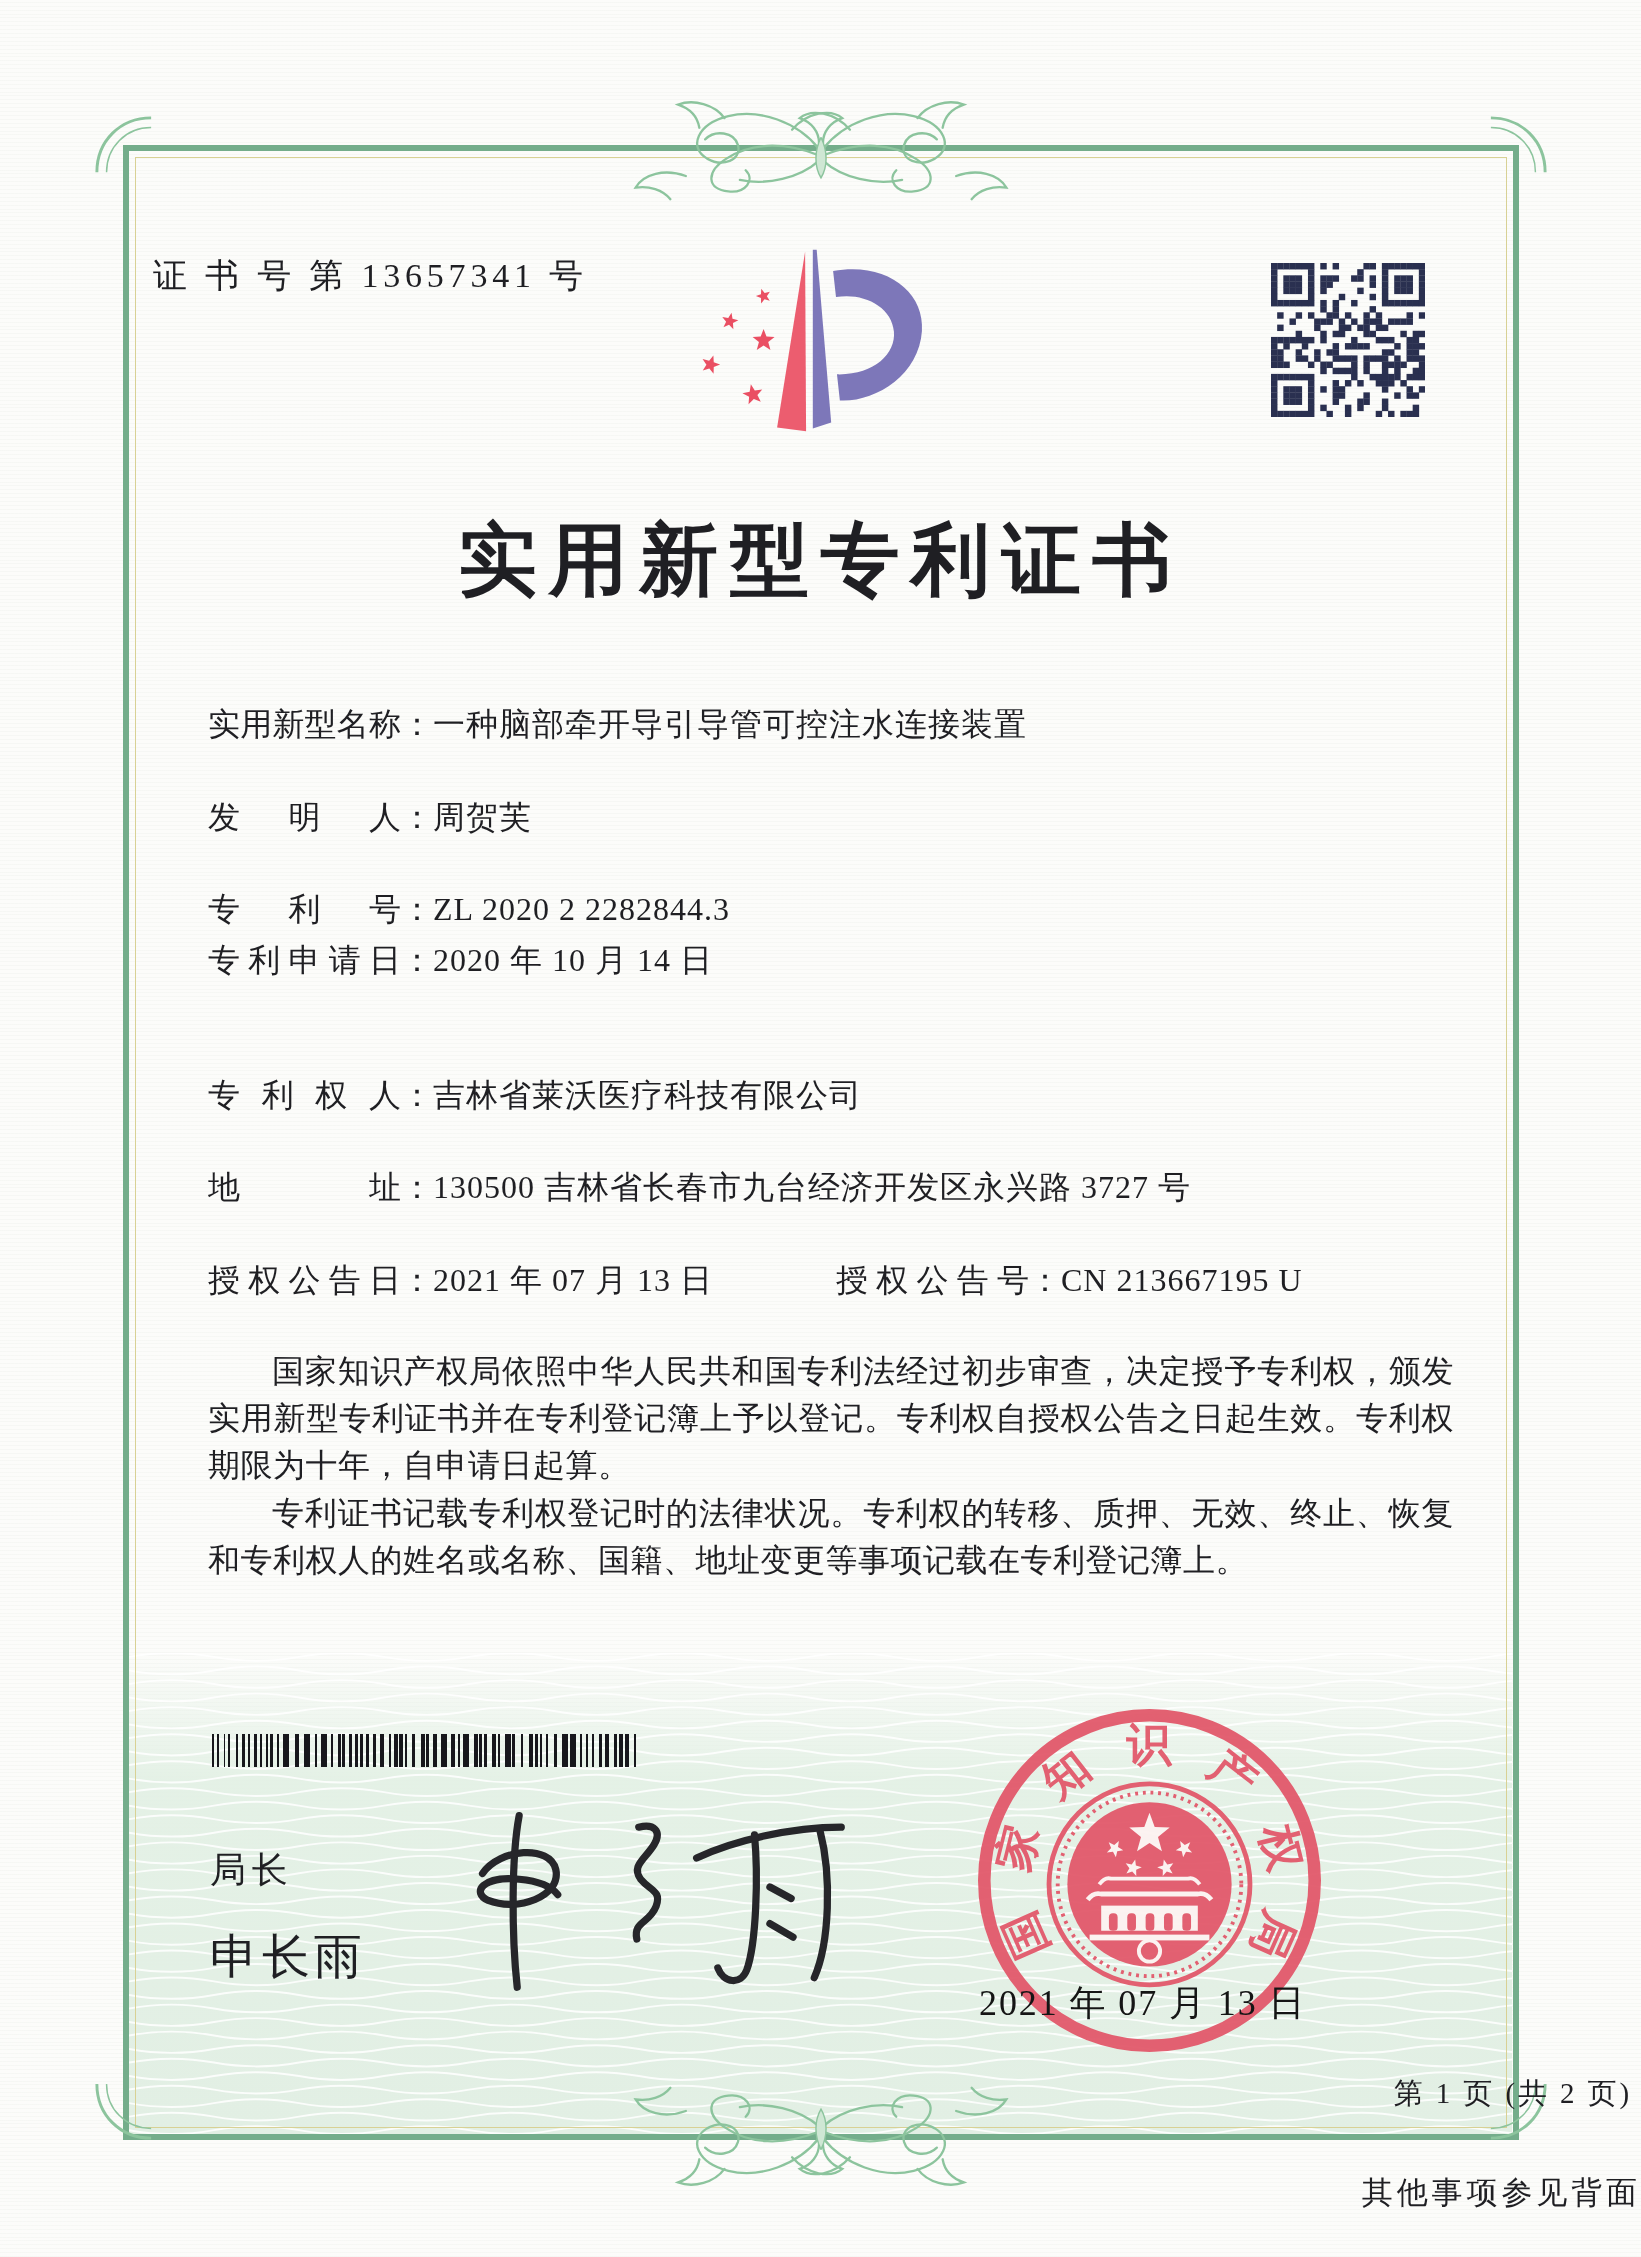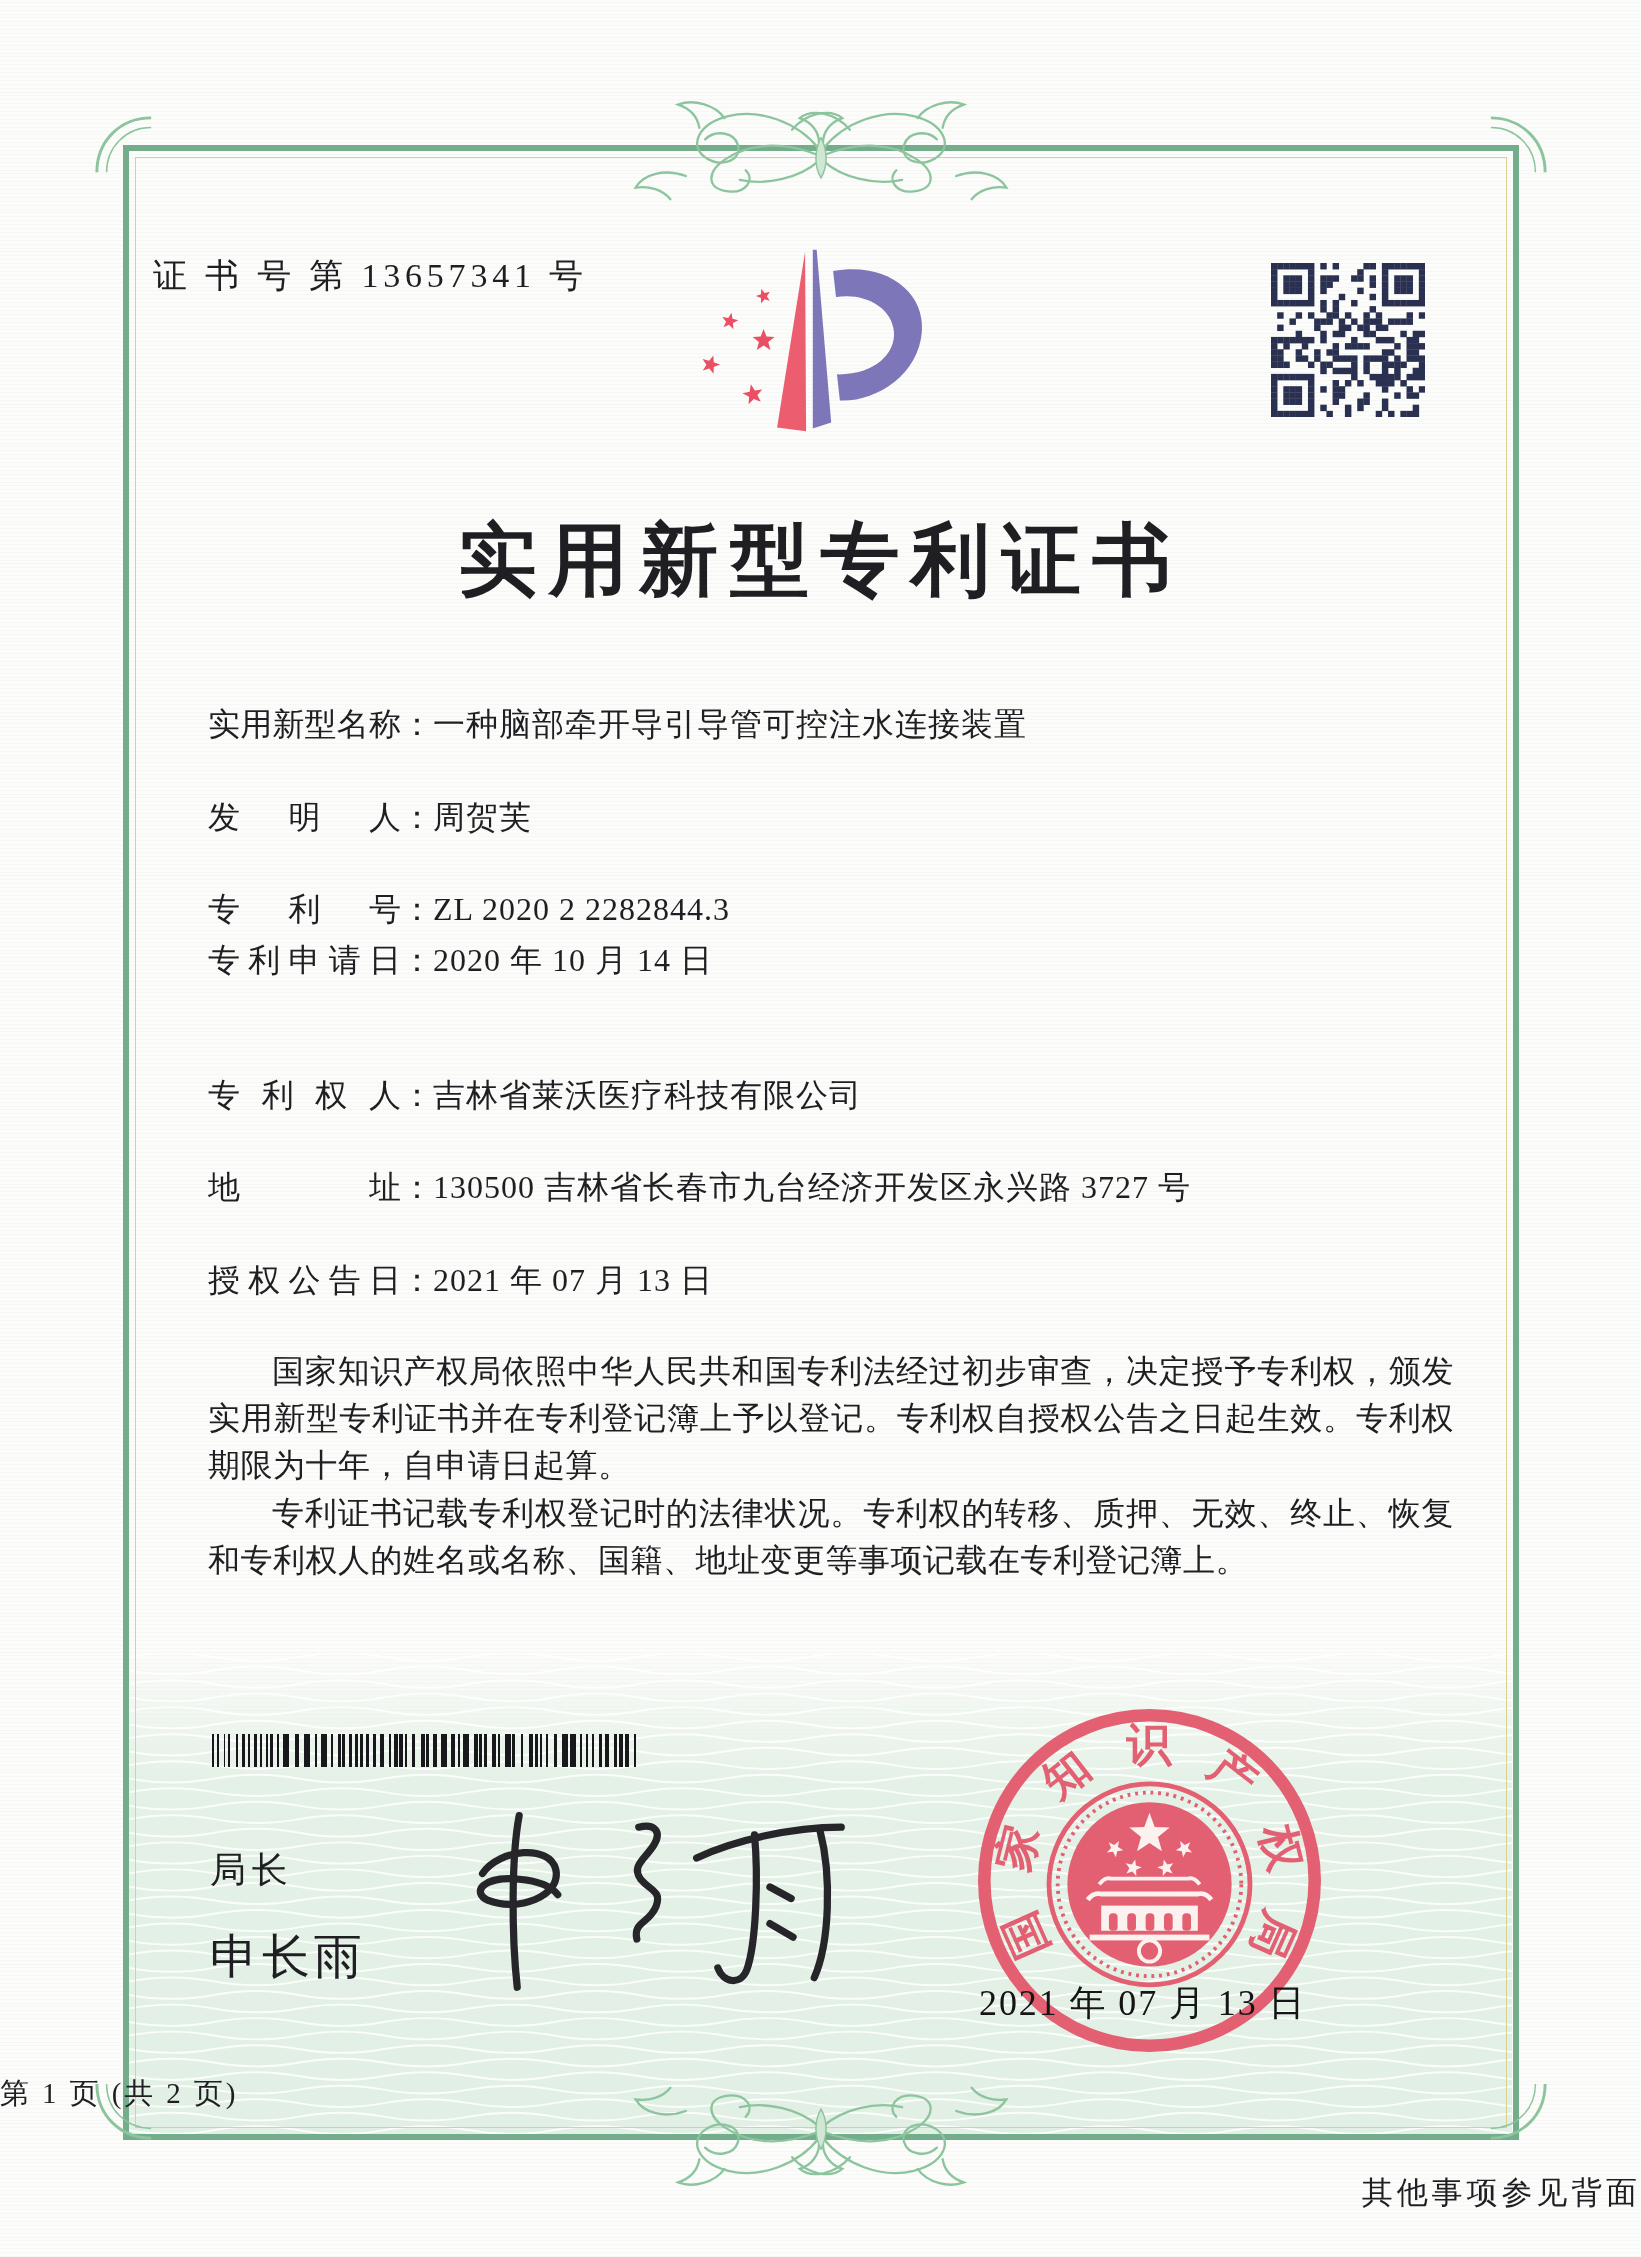--- a/index.html
+++ b/index.html
@@ -41,21 +41,21 @@
     font-family:"Liberation Sans","DejaVu Sans",sans-serif}
   #signature{position:absolute;left:415px;top:1798px;z-index:3}
   #qr{position:absolute;left:1271px;top:263px;z-index:3}
   #logo{position:absolute;left:668px;top:238px;z-index:3}
   #seal{position:absolute;left:964px;top:1695px;width:371px;height:371px;z-index:4;opacity:.95}
   #seal-chars{position:absolute;inset:0}
   .seal-ch{position:absolute;font-size:45px;font-weight:700;color:var(--seal-red);
     transform-origin:center;white-space:nowrap}
   .seal-date{position:absolute;left:979px;top:1979px;font-size:36px;letter-spacing:1.9px;
     color:#151515;z-index:5}
-  .page-num{position:absolute;left:0;right:9px;top:2074px;text-align:left;font-size:29px;
+  .page-num{position:absolute;left:0;right:9px;top:2074px;text-align:right;font-size:29px;
     letter-spacing:2.9px;z-index:3}
   .back-note{position:absolute;left:0;right:0;top:2172px;text-align:right;font-size:31px;
     letter-spacing:3.9px;z-index:3}
 </style>
 </head>
 <body>
 
 <div class="paper">
 
   <div class="band"></div>
@@ -452,20 +452,23 @@
     <span class="flabel">专利申请日</span><span>：</span><span class="fvalue">2020 年 10 月 14 日</span>
   </div>
   <div class="frow" style="top:1074px">
     <span class="flabel">专利权人</span><span>：</span><span class="fvalue">吉林省莱沃医疗科技有限公司</span>
   </div>
   <div class="frow" style="top:1166px">
     <span class="flabel">地址</span><span>：</span><span class="fvalue">130500 吉林省长春市九台经济开发区永兴路 3727 号</span>
   </div>
   <div class="frow" style="top:1259px">
     <span class="flabel">授权公告日</span><span>：</span><span class="fvalue">2021 年 07 月 13 日</span>
+    <span class="grant-group">
+      <span class="flabel">授权公告号</span><span>：</span><span class="fvalue">CN 213667195 U</span>
+    </span>
   </div>
 
   <p class="para" style="top:1348px">国家知识产权局依照中华人民共和国专利法经过初步审查，决定授予专利权，颁发实用新型专利证书并在专利登记簿上予以登记。专利权自授权公告之日起生效。专利权期限为十年，自申请日起算。</p>
   <p class="para" style="top:1490px">专利证书记载专利权登记时的法律状况。专利权的转移、质押、无效、终止、恢复和专利权人的姓名或名称、国籍、地址变更等事项记载在专利登记簿上。</p>
 
   <div id="barcode">
       <i style="left: 0px; width: 1.9px;"></i>
       <i style="left: 4.8px; width: 1.9px;"></i>
       <i style="left: 11.6px; width: 1.9px;"></i>
       <i style="left: 16.4px; width: 1.9px;"></i>

